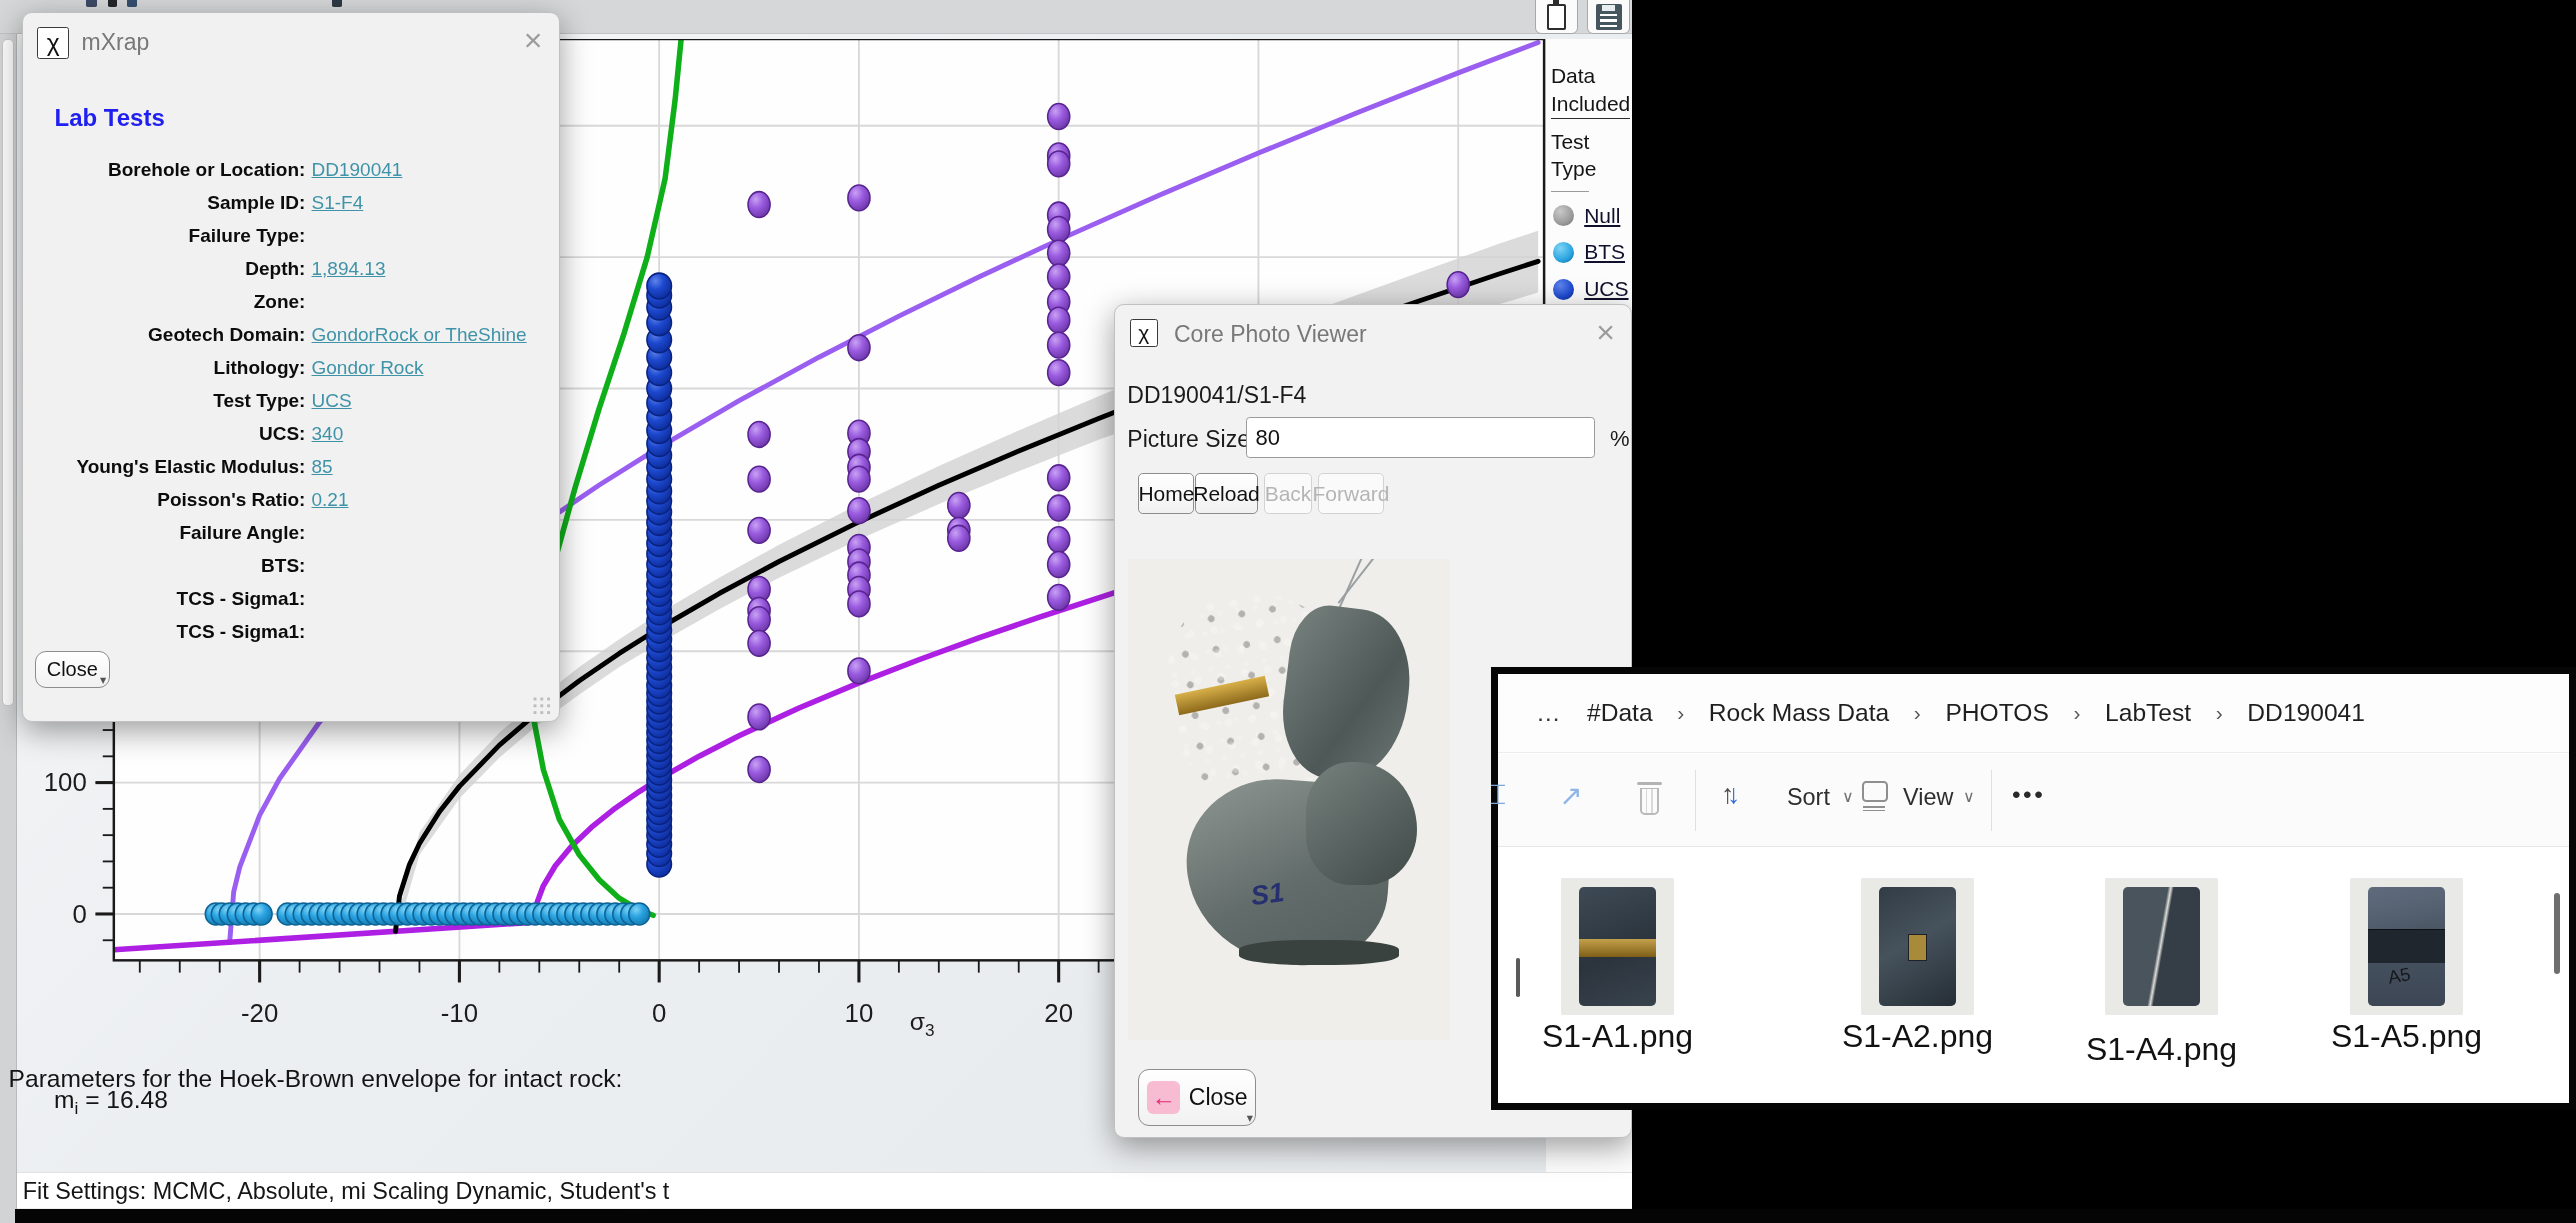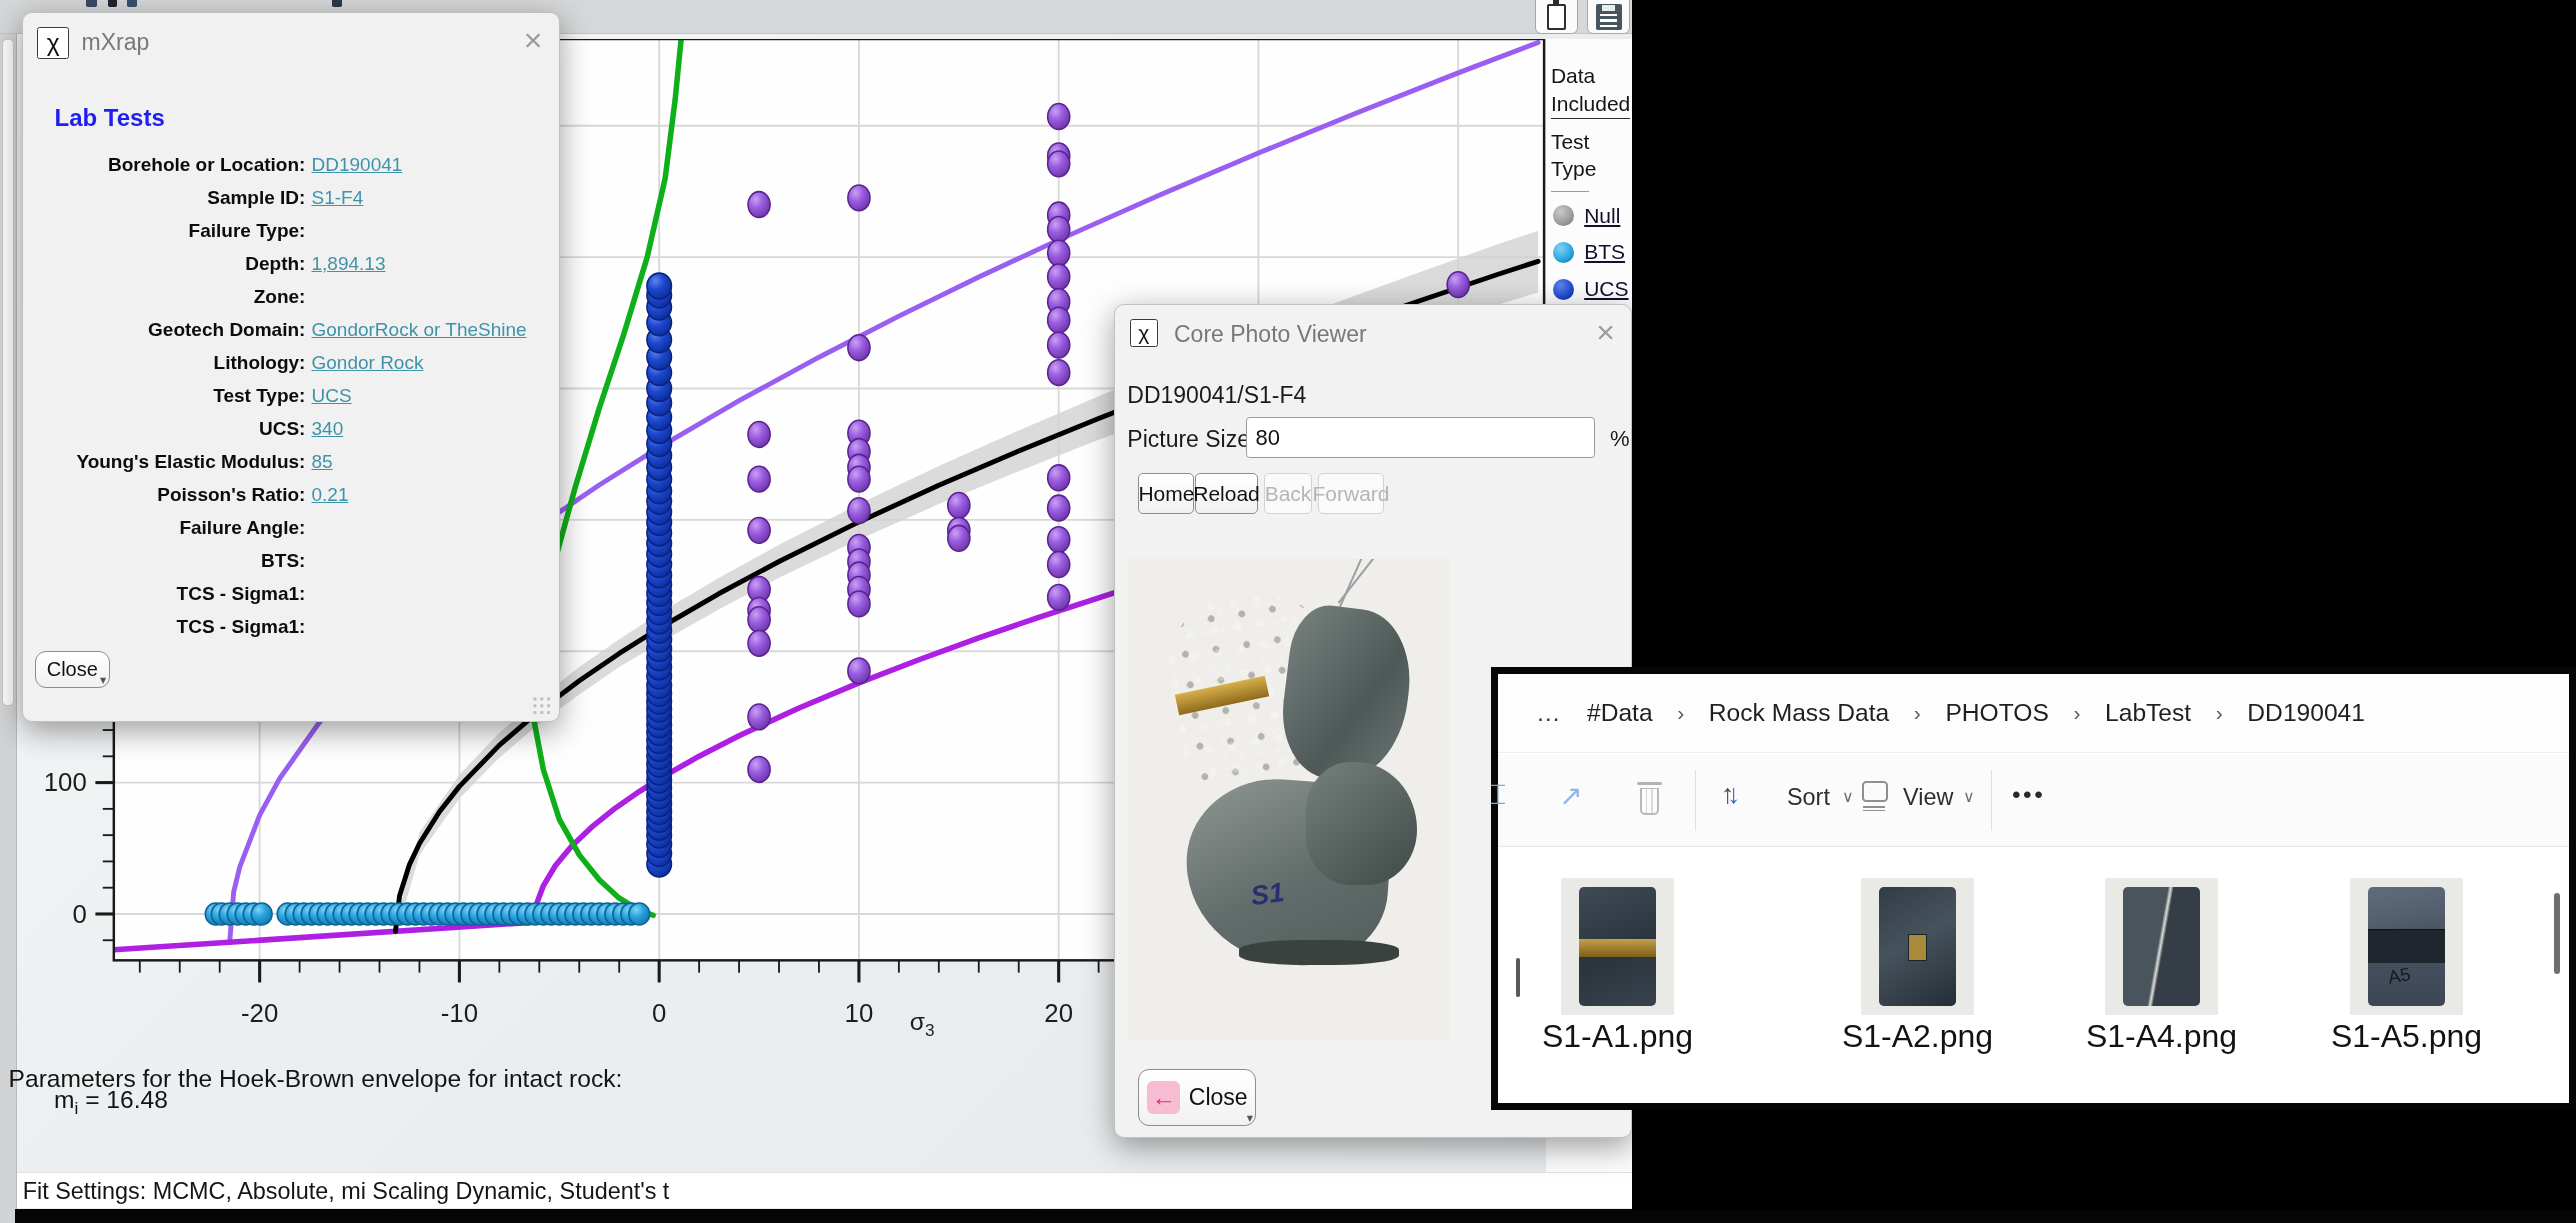--- a/index.html
+++ b/index.html
@@ -44,21 +44,21 @@
   .titlebar{position:absolute;left:0;top:0;right:0;height:58px;}
   .appicon{position:absolute;left:14.8px;top:13.5px;width:32px;height:32px;background:#fff;border:1.8px solid #3a3a3a;border-radius:2.5px;
            display:flex;align-items:center;justify-content:center;font-size:24.6px;color:#111;}
   .dlg-title{position:absolute;left:59px;top:16px;font-size:23px;color:#787878;}
   .dlg-close{position:absolute;right:16px;top:11px;font-size:32px;color:#9b9b9b;line-height:32px;}
 
   
   #mxrap-dialog{left:21.5px;top:12.3px;width:538px;height:710px;}
   .labtests-title{position:absolute;left:32px;top:91px;font-size:24px;font-weight:bold;color:#1f1ff0;}
   .fields{position:absolute;left:11px;top:135px;right:8.6px;}
-  .frow{display:flex;height:33px;align-items:center;}
+  .frow{display:flex;height:33px;align-items:flex-end;}
   .flabel{width:278px;text-align:right;font-weight:bold;font-size:19px;color:#0c0c0c;padding-right:6.1px;white-space:nowrap;}
   .fvalue{font-size:19px;color:#3f93a8;text-decoration:underline;white-space:nowrap;}
   .btn{background:linear-gradient(#ffffff,#f1f1f1);border:1.2px solid #8d8d8d;border-radius:11px;color:#111;
        display:flex;align-items:center;justify-content:center;}
   .mx-close{position:absolute;left:12.3px;top:638px;width:75px;height:37px;font-size:20px;}
   .btn-caret{position:absolute;right:2.5px;bottom:0px;font-size:12.3px;color:#555;}
   .grip{position:absolute;right:6.1px;bottom:4.9px;width:21px;height:21px;
         background:radial-gradient(circle,#bdbdbd 1.5px,transparent 1.8px);background-size:6.8px 6.8px;background-position:bottom right;}
 
   
@@ -640,21 +640,21 @@
             <div class="core a1"></div>
           </div>
         <div class="fname">S1-A1.png</div>
       </div>
       <div class="fcell" style="left:321px;">
         <div class="thumb-bg">
             <div class="core a2"></div>
           </div>
         <div class="fname">S1-A2.png</div>
       </div>
-      <div class="fcell" style="left:565px;">
+      <div class="fcell" style="left:565px;gap:13px;">
         <div class="thumb-bg">
             <div class="core a4"></div>
           </div>
         <div class="fname">S1-A4.png</div>
       </div>
       <div class="fcell" style="left:810px;">
         <div class="thumb-bg">
             <div class="core a5"></div>
           </div>
         <div class="fname">S1-A5.png</div>

